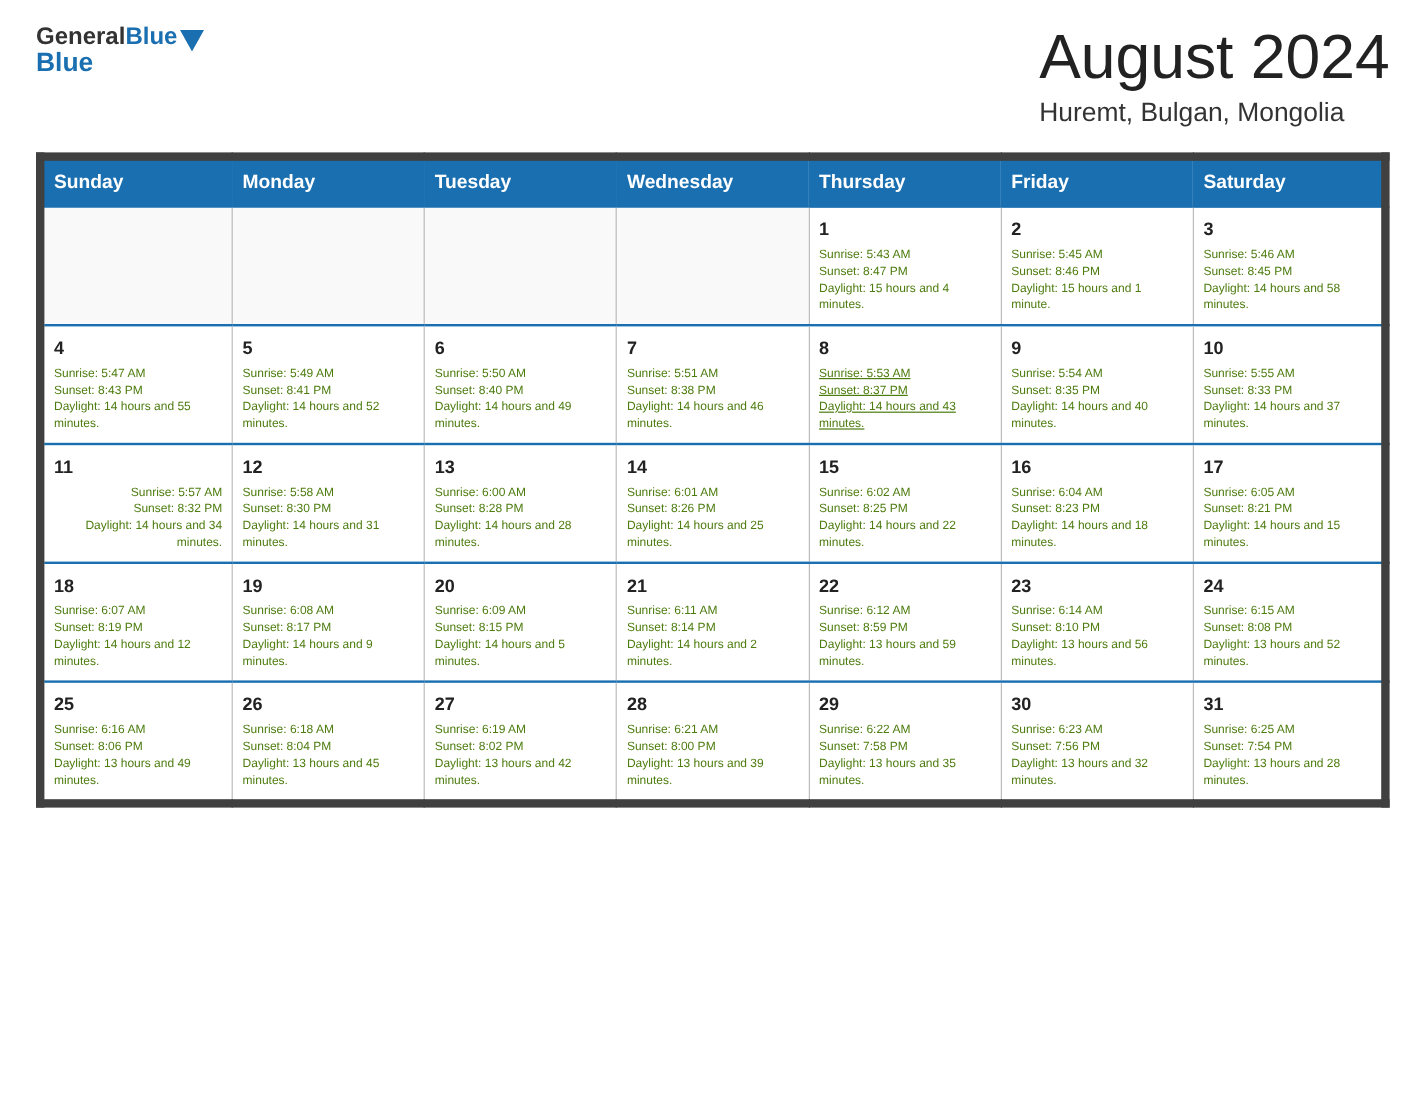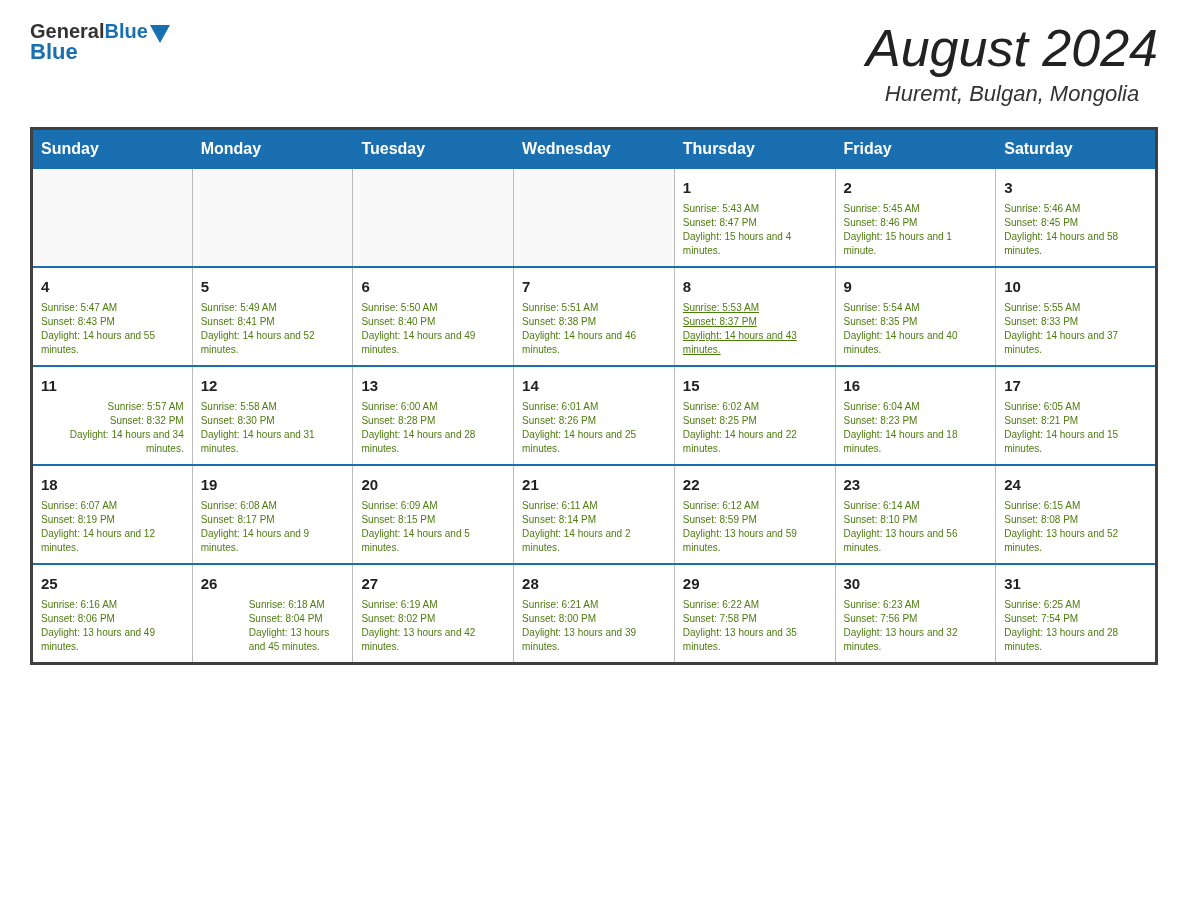--- a/index.html
+++ b/index.html
@@ -39,38 +39,37 @@
       margin-left: 2px;
       margin-top: 5px;
     }
     .logo-subtitle {
       color: #1a6fb0;
       font-size: 22px;
       font-weight: bold;
       margin-top: -4px;
     }
     .title-block {
-      text-align: center;
-      font-style: italic;
+      text-align: left;
     }
     .month-year {
       font-size: 52px;
       font-weight: normal;
       color: #222;
       line-height: 1.1;
     }
     .location {
       font-size: 22px;
       color: #333;
       margin-top: 4px;
     }
     .calendar {
       width: 100%;
       border-collapse: collapse;
-      border: 3px solid #404040;
+      border: 7px solid #404040;
     }
     .calendar th {
       background-color: #1a6fb0;
       color: #fff;
       padding: 10px 8px;
       font-size: 16px;
       font-weight: bold;
       text-align: left;
       border: 1px solid #1a6fb0;
     }
@@ -290,21 +289,21 @@
       </tr>
       <tr class="row-divider">
         <td>
           <span class="day-num">25</span>
           <div class="day-info" style="white-space: pre-line;">Sunrise: 6:16 AM
 Sunset: 8:06 PM
 Daylight: 13 hours and 49 minutes.</div>
         </td>
         <td>
           <span class="day-num">26</span>
-          <div class="day-info" style="white-space: pre-line; margin-left: 48px;">Sunrise: 6:18 AM
+          <div class="day-info" style="white-space: pre-line;">Sunrise: 6:18 AM
 Sunset: 8:04 PM
 Daylight: 13 hours and 45 minutes.</div>
         </td>
         <td>
           <span class="day-num">27</span>
           <div class="day-info" style="white-space: pre-line;">Sunrise: 6:19 AM
 Sunset: 8:02 PM
 Daylight: 13 hours and 42 minutes.</div>
         </td>
         <td>

